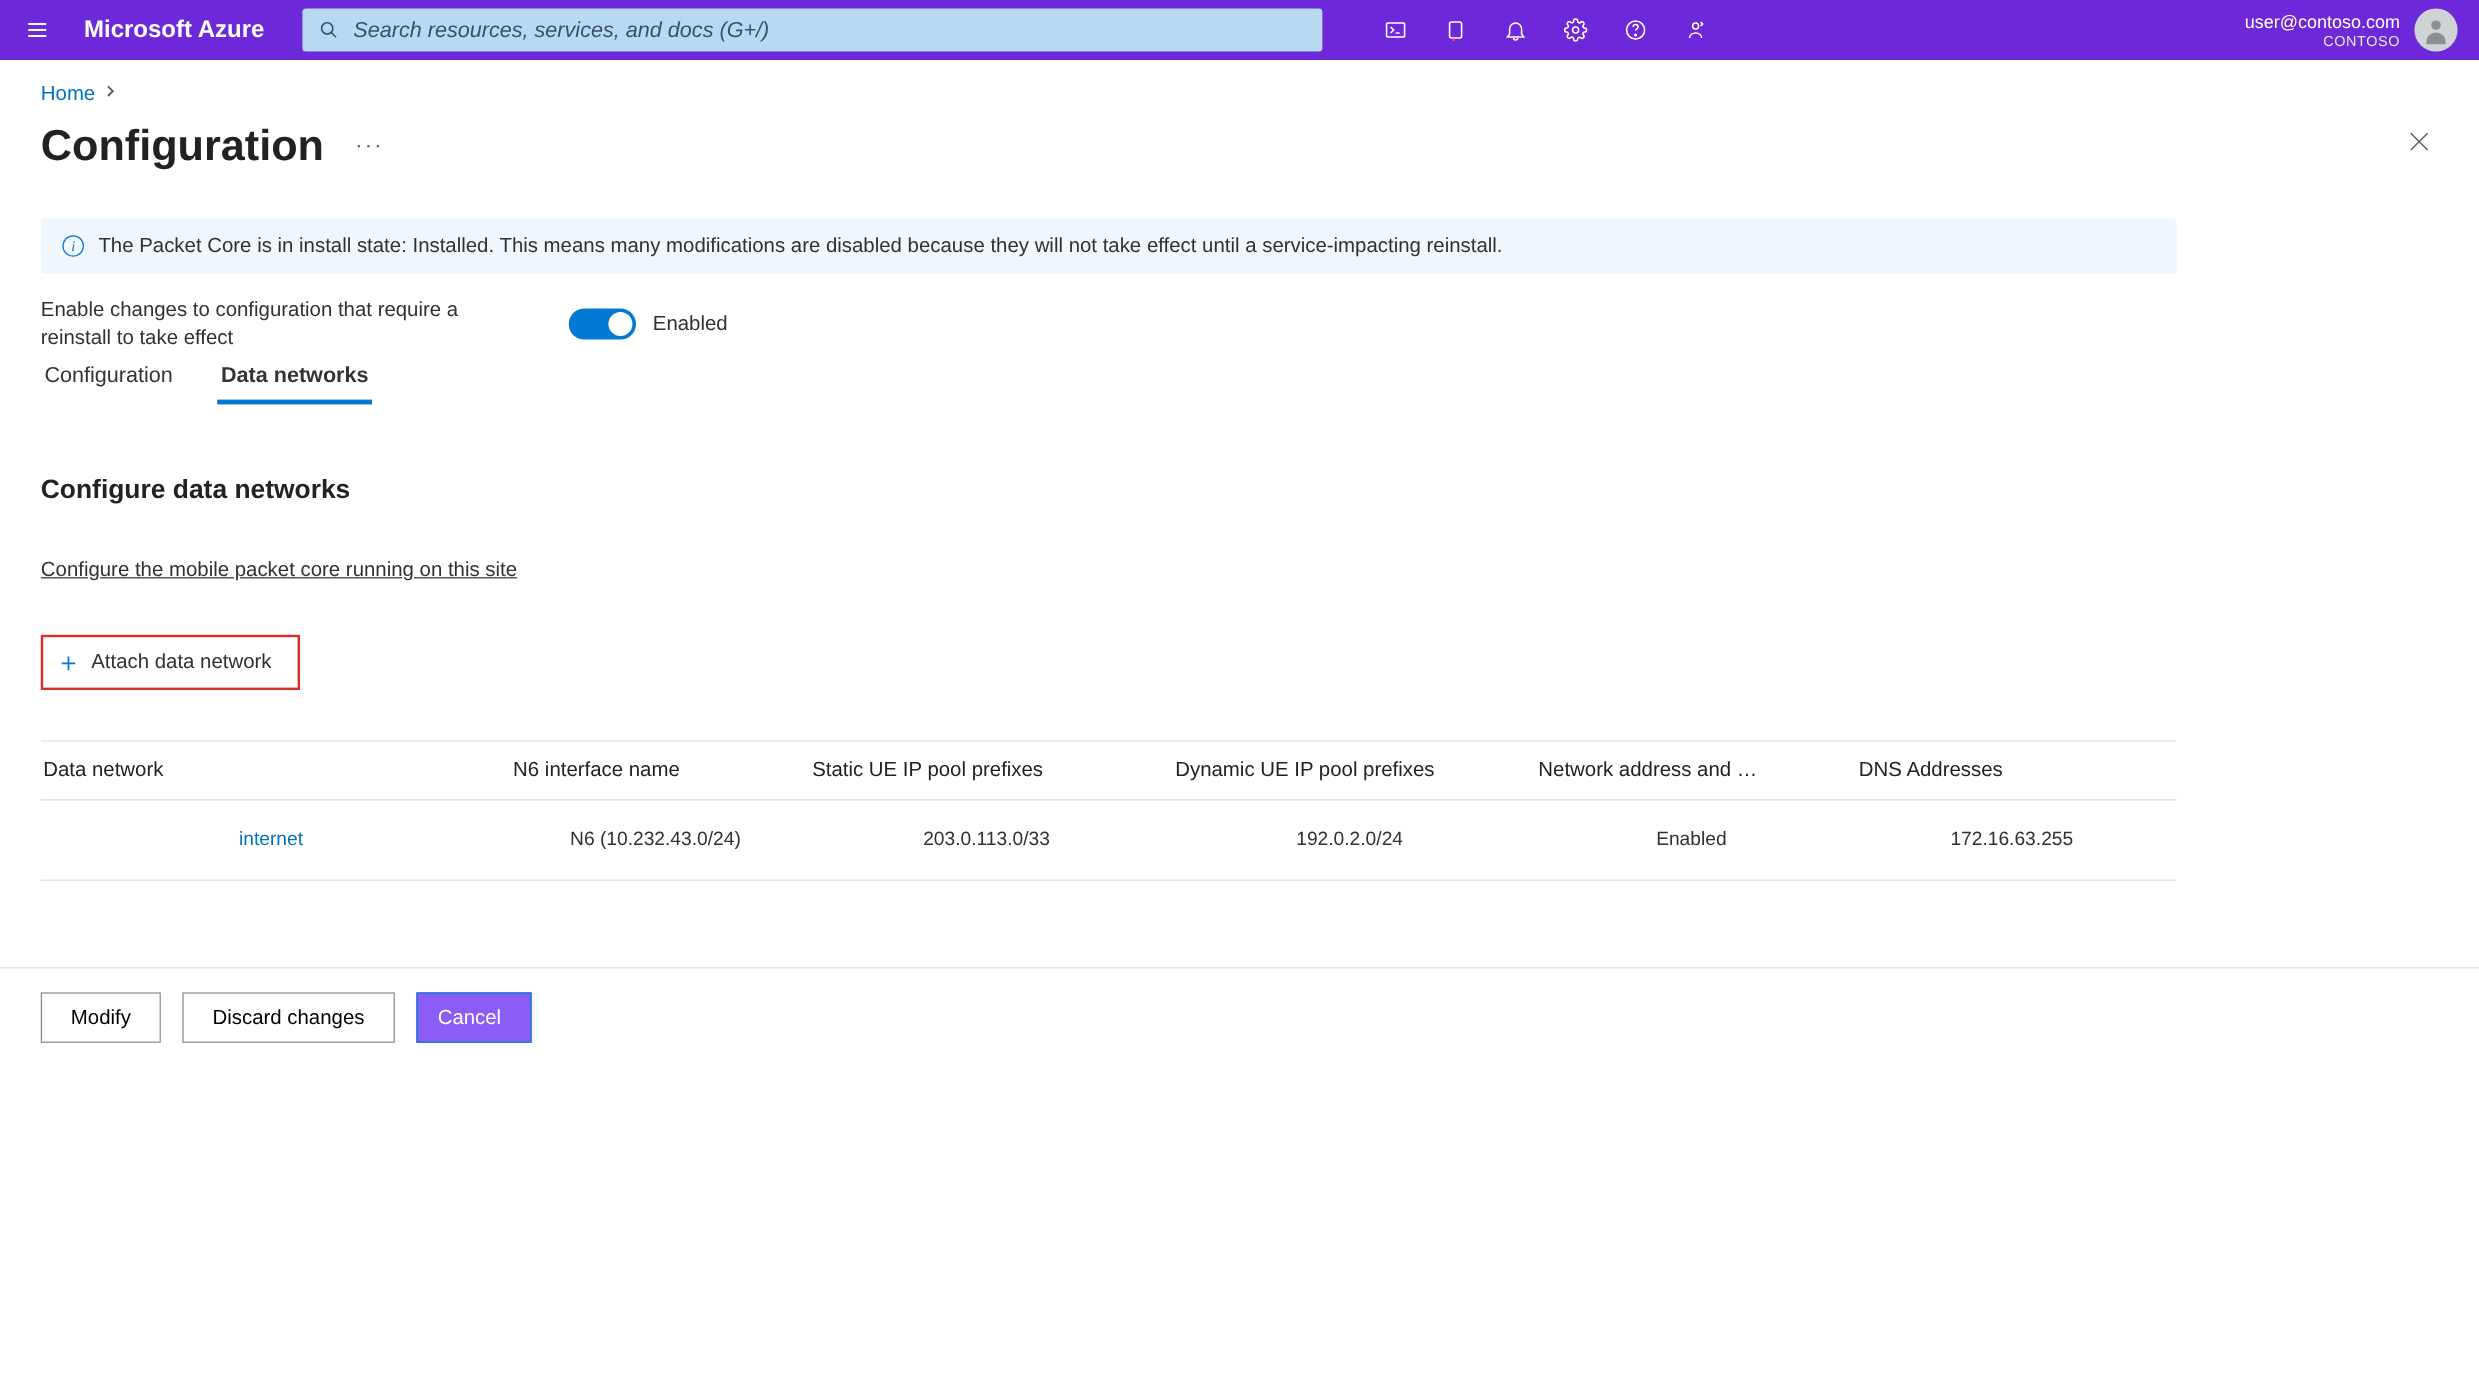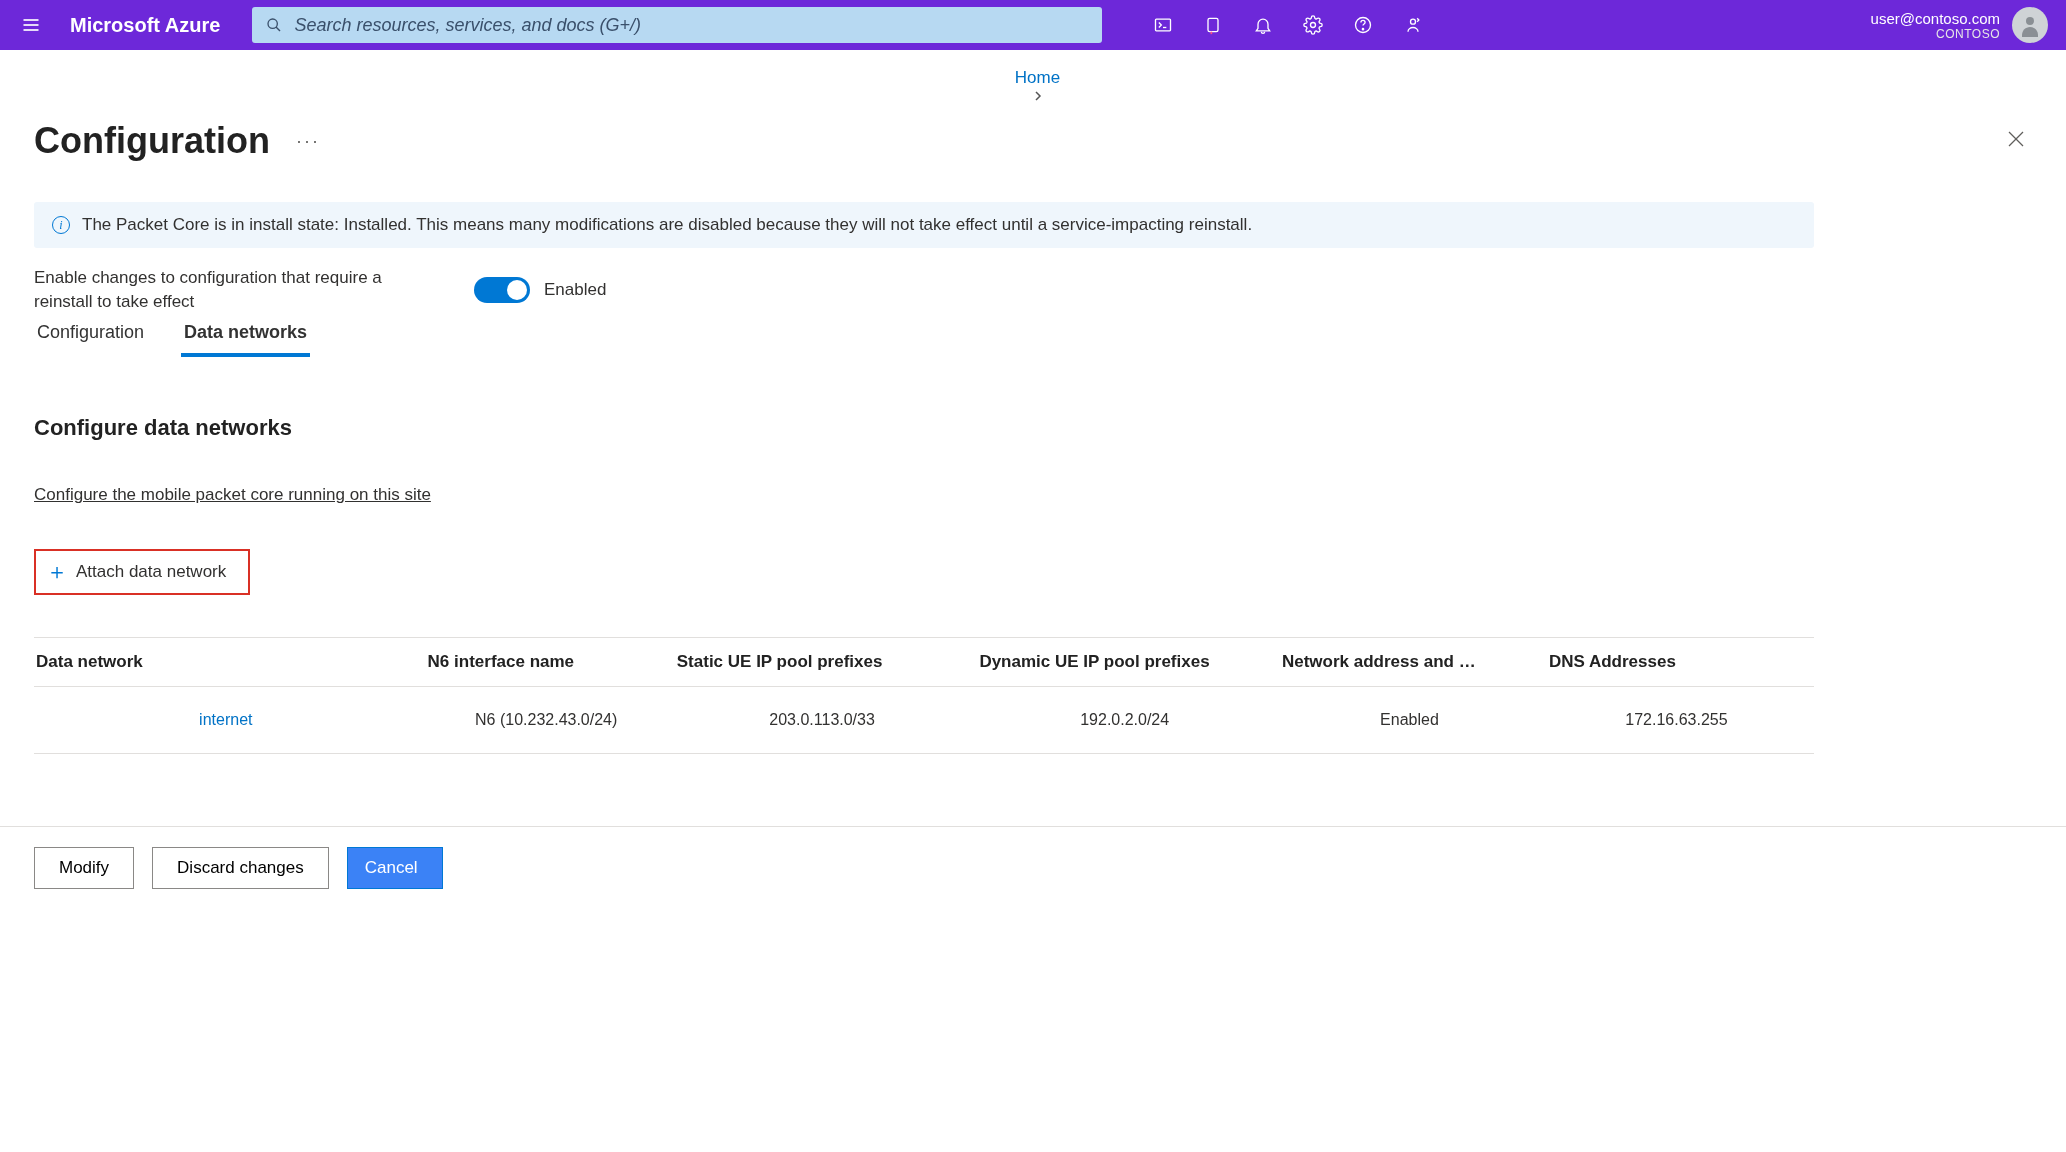--- a/index.html
+++ b/index.html
@@ -19,21 +19,21 @@
   .top-icon svg { width: 20px; height: 20px; }
   .account { margin-left: auto; display: flex; align-items: center; padding-right: 8px; cursor: pointer; }
   .account .texts { text-align: right; margin-right: 12px; }
   .account .email { font-size: 15px; color: #fff; }
   .account .org { font-size: 12px; color: #e6e6e6; letter-spacing: 0.5px; }
   .avatar { width: 36px; height: 36px; border-radius: 50%; background: #cfd3d6; display: flex; align-items: center; justify-content: center; }
   .avatar svg { width: 24px; height: 24px; }
 
   
   .content { padding: 18px 25px 0 34px; }
-  .breadcrumb { display: flex; align-items: center; font-size: 17px; color: #0072c6; margin-bottom: 12px; flex-direction: column; }
+  .breadcrumb { display: flex; align-items: center; font-size: 17px; color: #0072c6; margin-bottom: 12px; }
   .breadcrumb a { color: #0072c6; text-decoration: none; cursor: pointer; }
   .breadcrumb .chev { margin: 0 8px; color: #555; }
   .title-row { display: flex; align-items: center; justify-content: space-between; margin-bottom: 40px; padding-right: 8px; }
   .title-left { display: flex; align-items: center; gap: 18px; }
   .page-title { font-size: 36px; font-weight: 600; color: #222; }
   .ellipsis { color: #605e5c; font-size: 18px; letter-spacing: 2px; cursor: pointer; padding: 4px 8px; }
   .close-btn { font-size: 20px; cursor: pointer; color: #605e5c; padding: 8px; }
 
   .inner { padding-left: 0; max-width: 1780px; }
 
@@ -53,33 +53,33 @@
   .tab.active { font-weight: 600; border-bottom: 4px solid #0078d4; }
 
   .section-heading { font-size: 22px; font-weight: 700; color: #222; margin-bottom: 44px; }
   .section-sub { font-size: 17px; color: #323130; margin-bottom: 44px; text-decoration: underline; }
 
   .attach-btn { display: inline-flex; align-items: center; border: 2px solid #d93025; padding: 10px 22px 10px 10px; cursor: pointer; margin-bottom: 42px; font-size: 17px; }
   .attach-btn .plus { color: #0078d4; font-size: 22px; margin-right: 8px; font-weight: 300; line-height: 1; }
 
   .table-wrap { border-top: 1px solid #e1dfdd; border-bottom: 1px solid #e1dfdd; }
   table { width: 100%; border-collapse: collapse; }
-  th { text-align: left; font-size: 17px; font-weight: 700; color: #222; padding: 14px 10px 14px 2px; border-bottom: 1px solid #e1dfdd; white-space: nowrap; }
+  th { text-align: left; font-size: 17px; font-weight: 400; color: #222; padding: 14px 10px 14px 2px; border-bottom: 1px solid #e1dfdd; white-space: nowrap; }
   td { text-align: center; font-size: 16px; color: #323130; padding: 24px 10px 24px 2px; }
   td.link { color: #0072c6; cursor: pointer; }
   col.c1 { width: 22%; }
   col.c2 { width: 14%; }
   col.c3 { width: 17%; }
   col.c4 { width: 17%; }
   col.c5 { width: 15%; }
   col.c6 { width: 15%; }
 
   .footer { position: relative; margin-top: 72px; border-top: 1px solid #e1dfdd; padding: 20px 0 20px 34px; display: flex; gap: 18px; }
   .btn { font-size: 17px; padding: 10px 24px; border: 1px solid #8a8886; background: #fff; cursor: pointer; }
-  .btn.primary { background: #3b82f6; border-color: #0078d4; color: #fff; padding-left: 17px; }
+  .btn.primary { background: #8b5cf6; border-color: #0078d4; color: #fff; padding-left: 17px; }
 </style>
 </head>
 <body>
 
 <div class="top-bar">
   <div class="hamburger">
     <svg viewBox="0 0 24 24" fill="none" stroke="#fff" stroke-width="2">
         <line x1="3" y1="6" x2="21" y2="6"></line>
         <line x1="3" y1="12" x2="21" y2="12"></line>
         <line x1="3" y1="18" x2="21" y2="18"></line>

